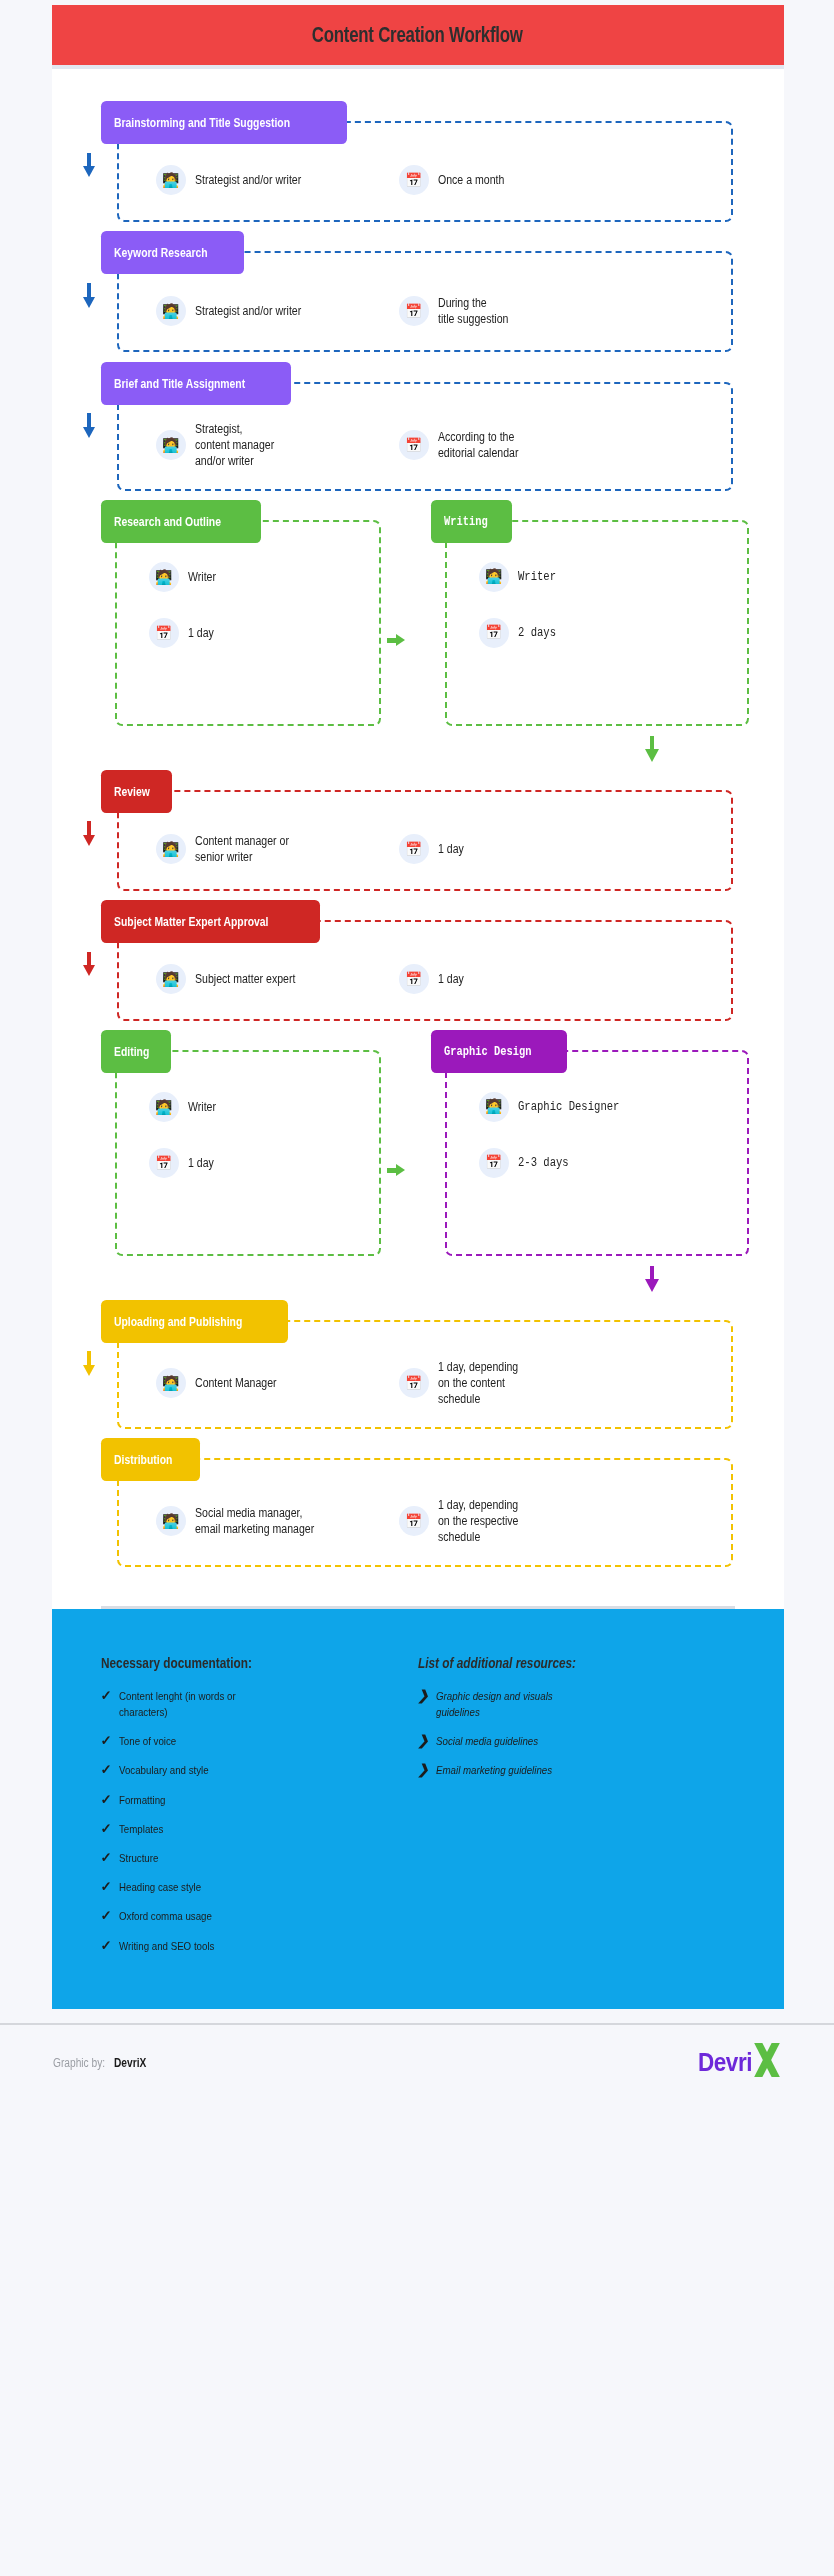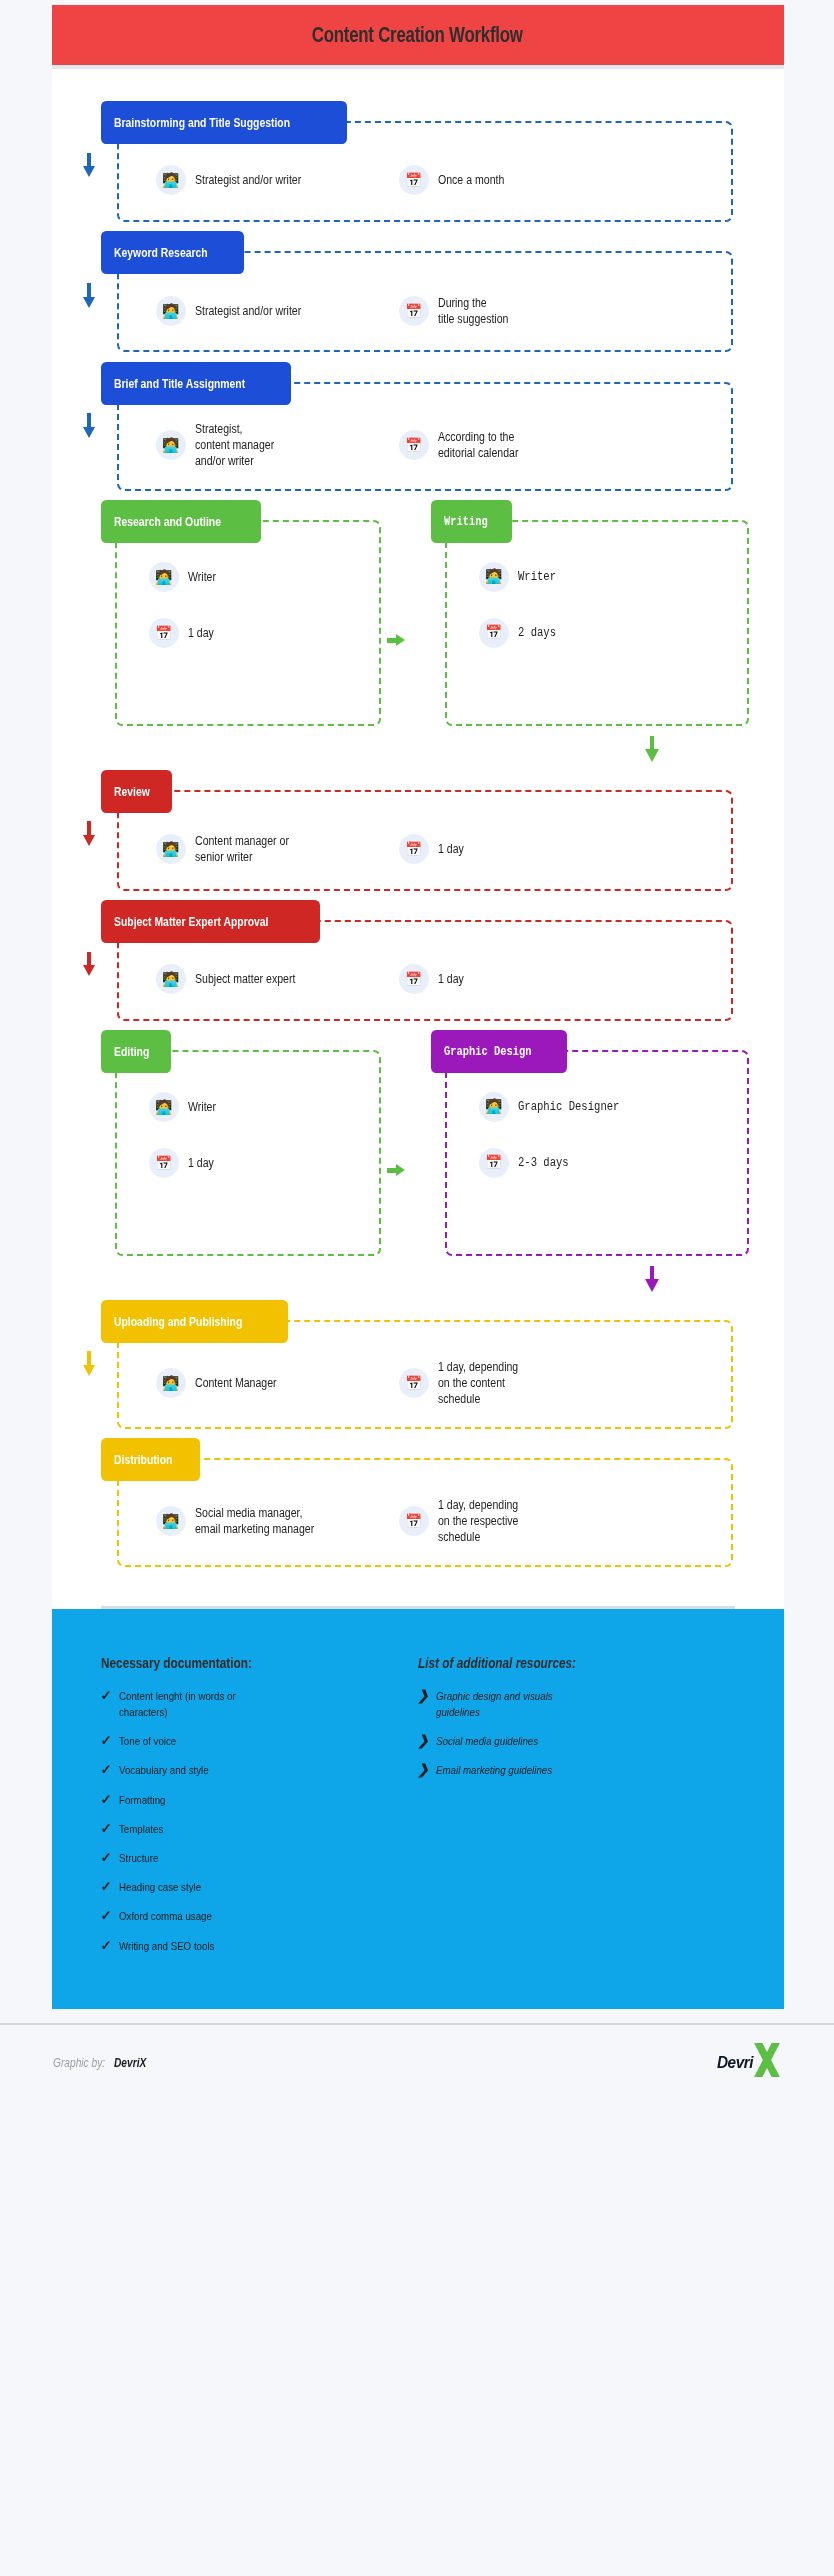--- a/index.html
+++ b/index.html
@@ -64,21 +64,21 @@
     border-radius: 5.2px;
     color: #fff;
     font-size: 13px;
     font-weight: bold;
     white-space: nowrap;
     position: relative;
     z-index: 4;
   }
   .pill span { transform: scaleX(0.80); transform-origin: left center; display:block; }
 
-  .pill.blue   { background: #1d4ed8; }
+  .pill.blue   { background: #8b5cf6; }
   .pill.green  { background: #5cbe43; }
   .pill.red    { background: #cf2724; }
   .pill.purple { background: #9b19bb; }
   .pill.yellow { background: #f2c200; }
 
   
   .detailbox {
     border: 2.6px dashed #1d66bd;
     border-radius: 7.2px;
     background: #fff;
@@ -255,29 +255,28 @@
   .footer {
     width: 835px;
     background: #f6f7fb;
     border-top: 2.1px solid #d5d7dc;
     height: 77px;
     display: flex;
     align-items: center;
     justify-content: space-between;
     padding: 0 53px;
     margin-top: 14.4px;
-    font-style: italic;
   }
   .credit { font-size: 12px; }
   .credit .lbl { color: #9a9da3; }
   .credit .nm  { color: #1b1b1b; font-weight: bold; }
   .credit span { display:inline-block; transform: scaleX(0.85); transform-origin:left center;}
   .logo {
     display: flex; align-items: center;
-    font-size: 17px; font-weight: bold; color: #0f172a;
+    font-size: 25px; font-weight: bold; color: #6d28d9;
     letter-spacing: -0.5px;
   }
   .logo .word { transform: scaleX(0.9); }
   .logo .xmark { margin-left: -3.1px; }
 </style>
 </head>
 <body>
 
 <div class="page">
   <div class="card">

